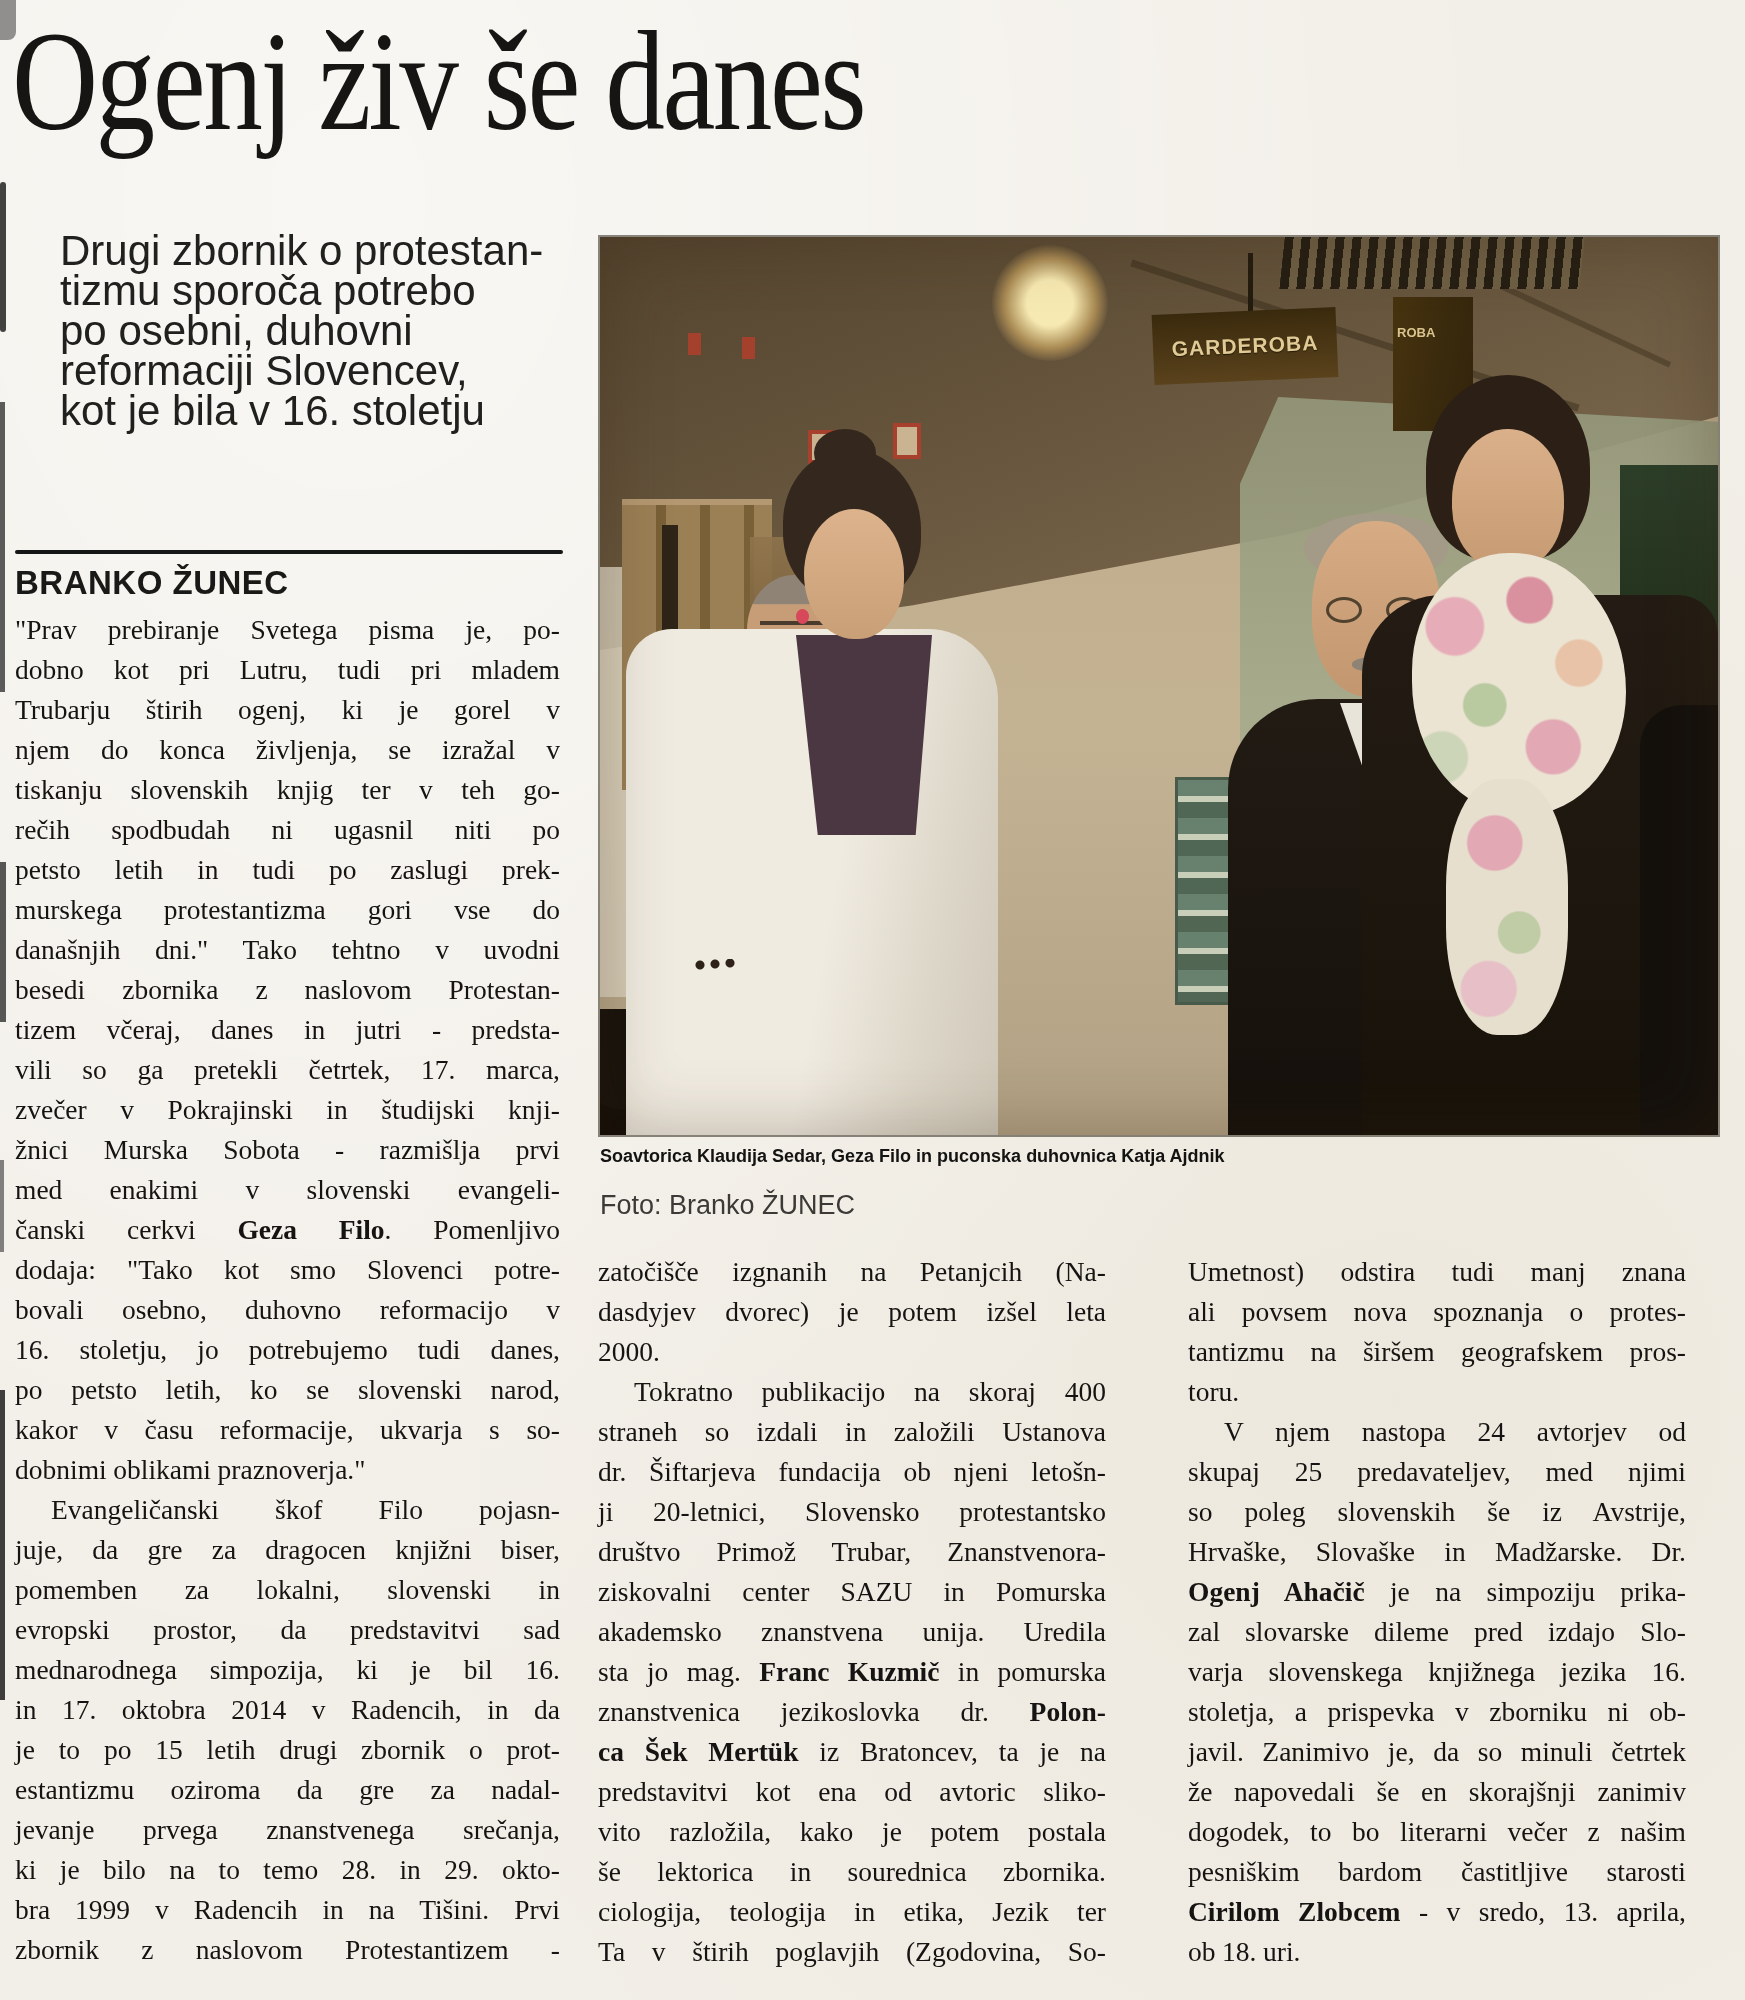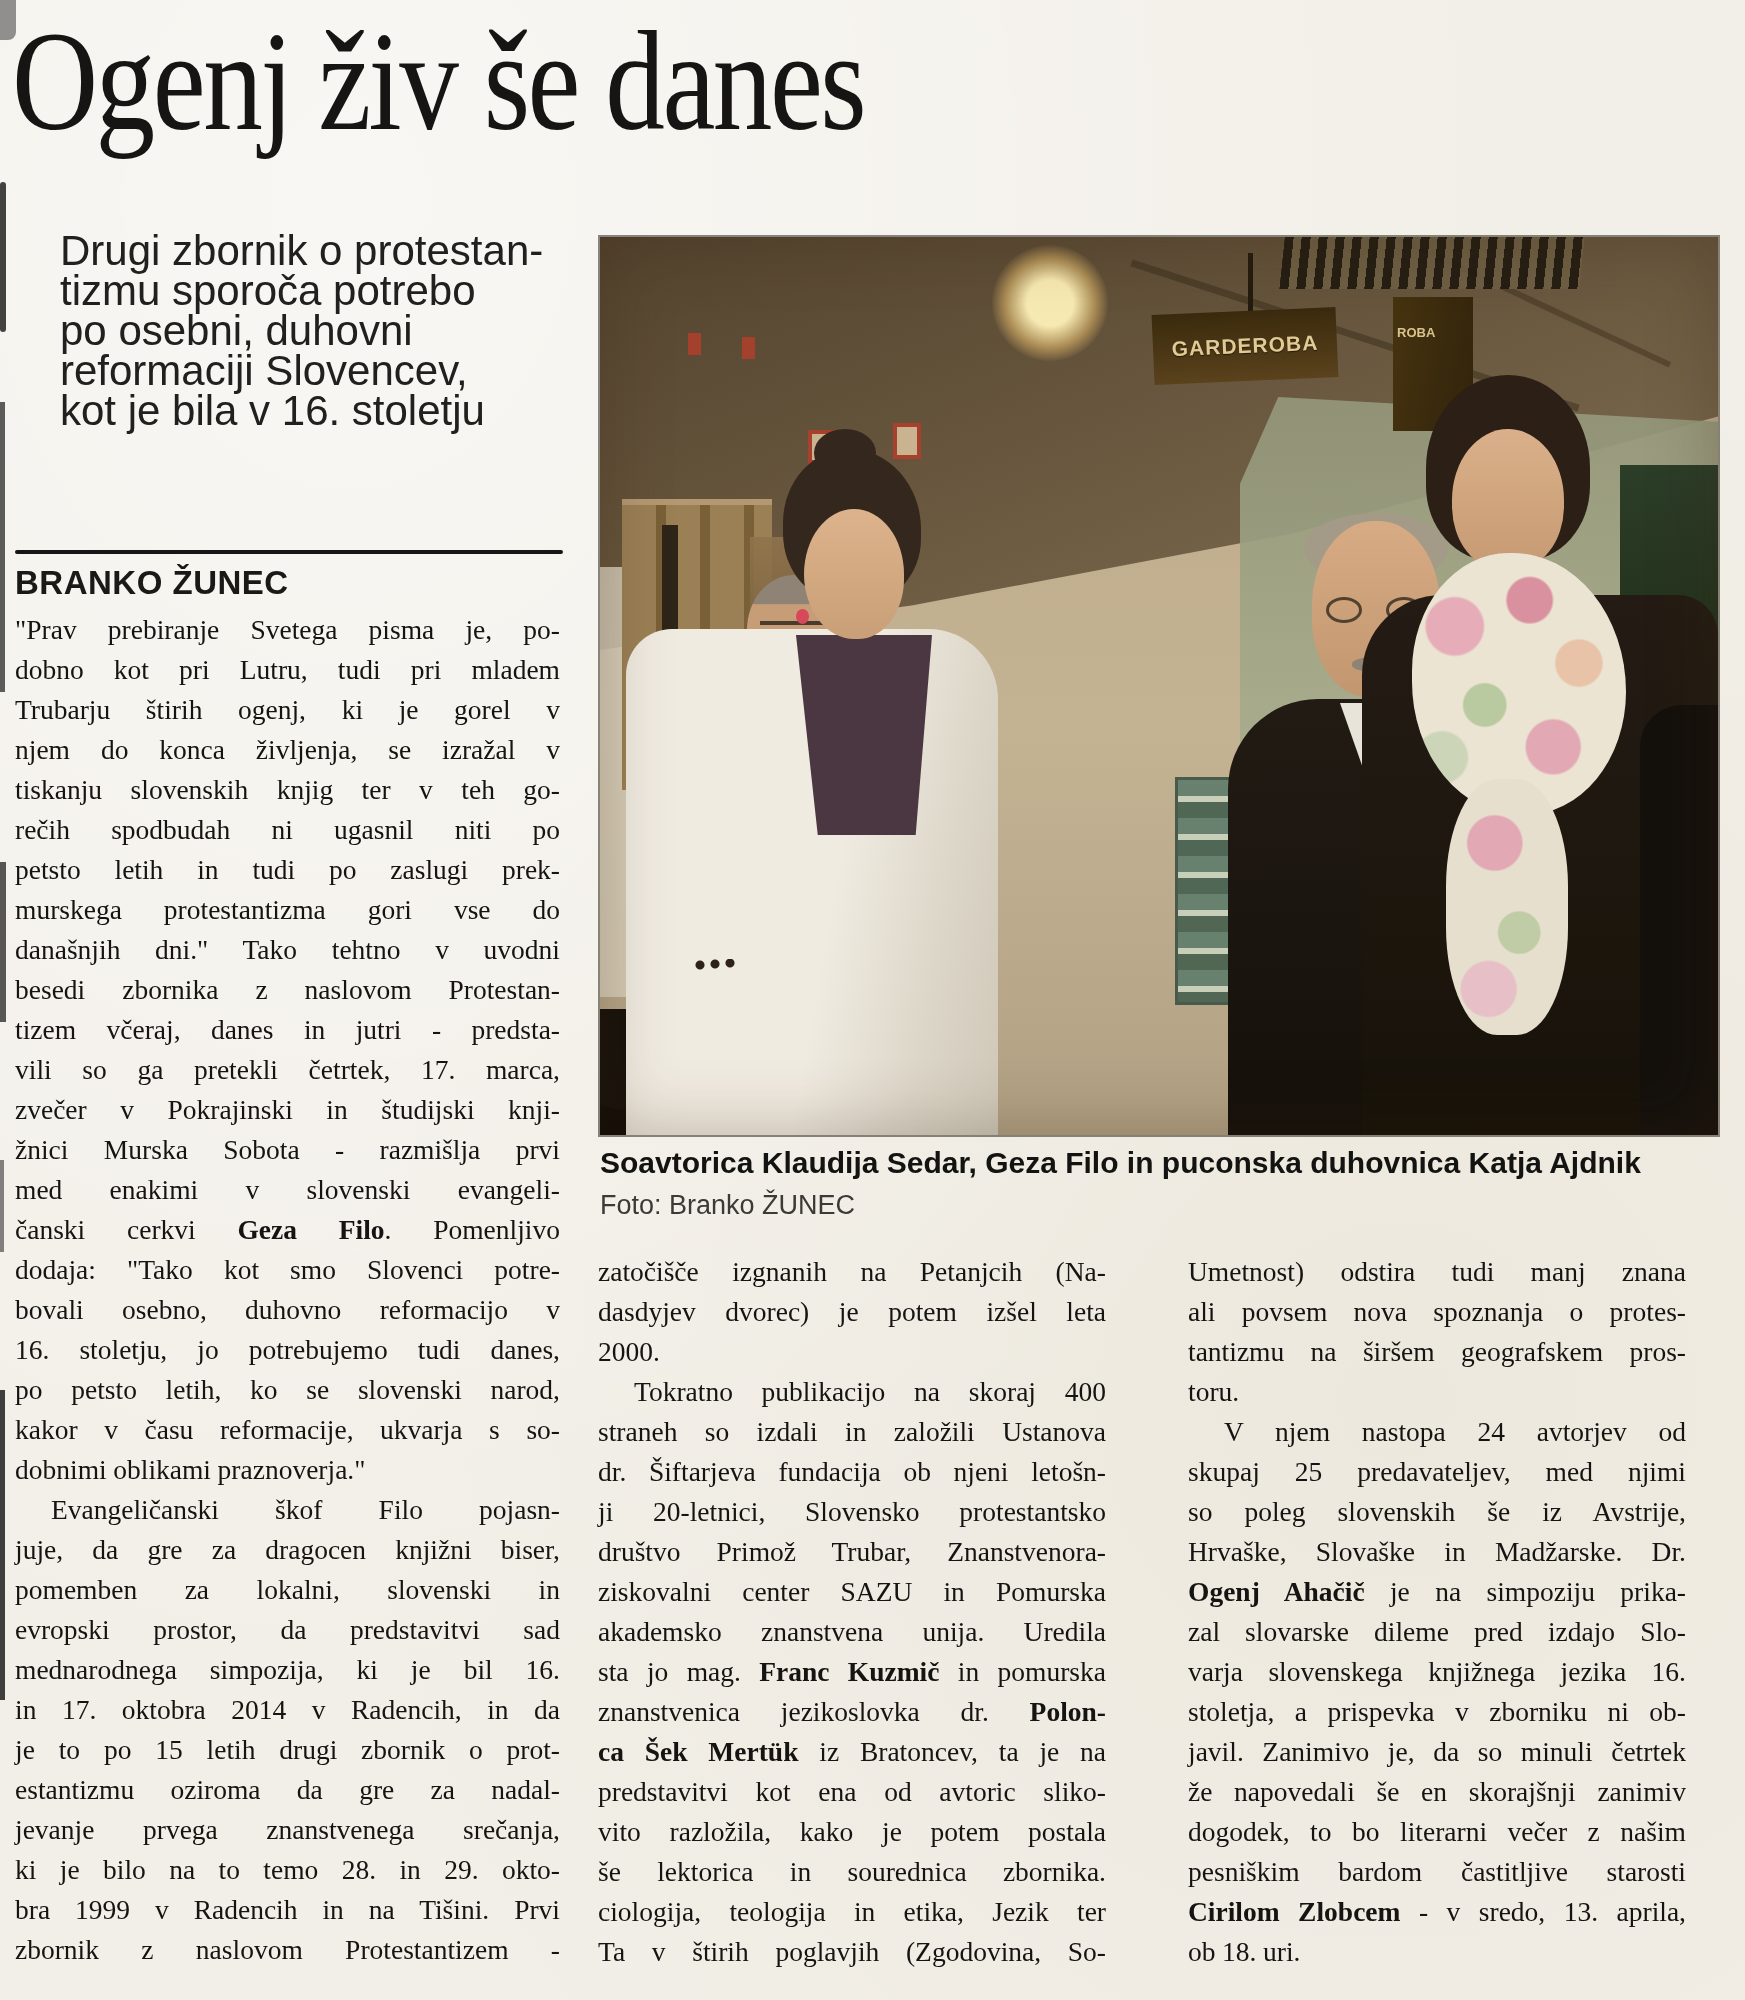--- a/index.html
+++ b/index.html
@@ -36,21 +36,21 @@
   .col-left{left:15px;top:610px;width:545px;}
   .col-middle{left:598px;top:1252px;width:508px;}
   .col-right{left:1188px;top:1252px;width:498px;}
   .tl{text-align:justify;text-align-last:justify;text-justify:inter-word;height:40px;overflow:visible;}
   .tl.pe{text-align-last:left;}
   .tl.ind{text-indent:36px;}
   .tl b{font-weight:bold;}
 
   
   .caption{left:600px;top:1146px;width:1130px;font-family:"Liberation Sans", sans-serif;
-    font-weight:bold;font-size:30px;color:#131312;}
+    font-weight:bold;font-size:18px;color:#131312;}
   .credit{left:600px;top:1190px;width:800px;font-family:"Liberation Sans", sans-serif;
     font-size:27px;color:#3b3a37;}
 
   
   .photo{left:600px;top:237px;width:1118px;height:898px;overflow:hidden;
     outline:2px solid rgba(45,38,26,.55);
     background:linear-gradient(180deg,#bba888 0%,#c4b393 55%,#b1a083 100%);}
   .ph-ceiling{left:0;top:0;width:100%;height:100%;
     clip-path:polygon(0 0,100% 0,100% 20%,62% 33%,28% 41%,0 46%);
     background:linear-gradient(160deg,#54442e 0%,#6d5b42 35%,#887require 65%,#9e8c70 100%);

